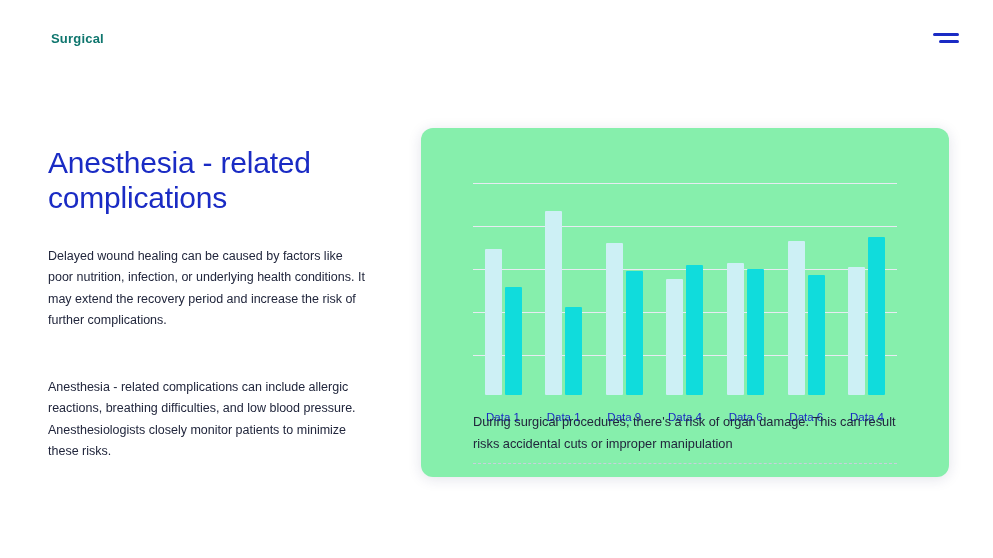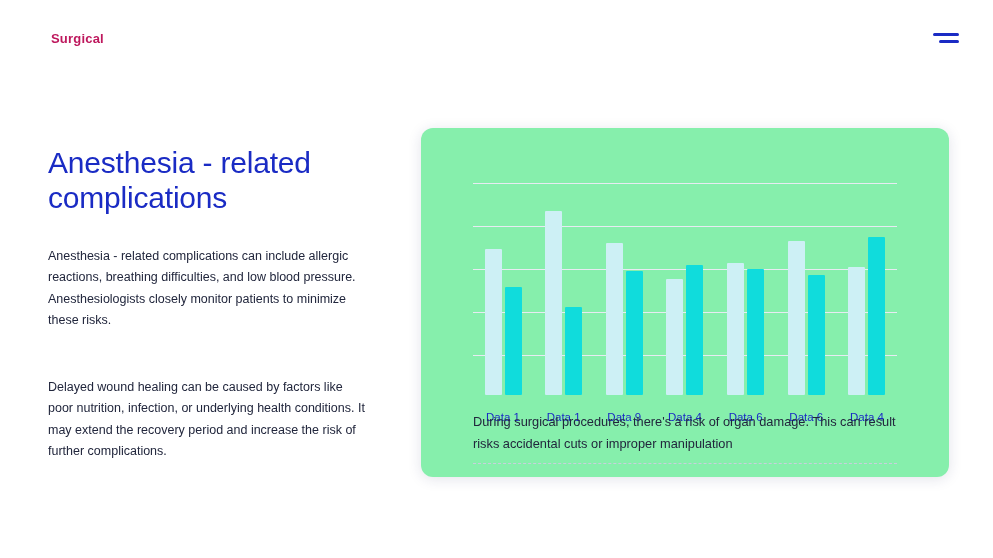--- a/index.html
+++ b/index.html
@@ -21,21 +21,21 @@
     position: absolute;
     top: 0; left: 0; right: 0;
     height: 78px;
   }
   .brand {
     position: absolute;
     left: 51px;
     top: 31px;
     font-size: 13px;
     font-weight: 700;
-    color: #be185d;
+    color: #0f766e;
     letter-spacing: .2px;
   }
   .menu-icon {
     position: absolute;
     right: 34px;
     top: 29px;
     width: 26px;
     height: 18px;
     cursor: pointer;
   }
@@ -169,22 +169,22 @@
 <div class="header">
   <div class="brand">Surgical</div>
   <div class="menu-icon">
     <span></span>
     <span></span>
   </div>
 </div>
 
 <div class="left-col">
   <h1 class="title">Anesthesia - related complications</h1>
+  <p class="para">Delayed wound healing can be caused by factors like poor nutrition, infection, or underlying health conditions. It may extend the recovery period and increase the risk of further complications.</p>
   <p class="para">Anesthesia - related complications can include allergic reactions, breathing difficulties, and low blood pressure. Anesthesiologists closely monitor patients to minimize these risks.</p>
-  <p class="para">Delayed wound healing can be caused by factors like poor nutrition, infection, or underlying health conditions. It may extend the recovery period and increase the risk of further complications.</p>
 </div>
 
 <div class="card">
   <div class="chart-area">
     <div class="plot">
       <div class="gridline" style="top:27px"></div>
       <div class="gridline" style="top:70px"></div>
       <div class="gridline" style="top:113px"></div>
       <div class="gridline" style="top:156px"></div>
       <div class="gridline" style="top:199px"></div>

